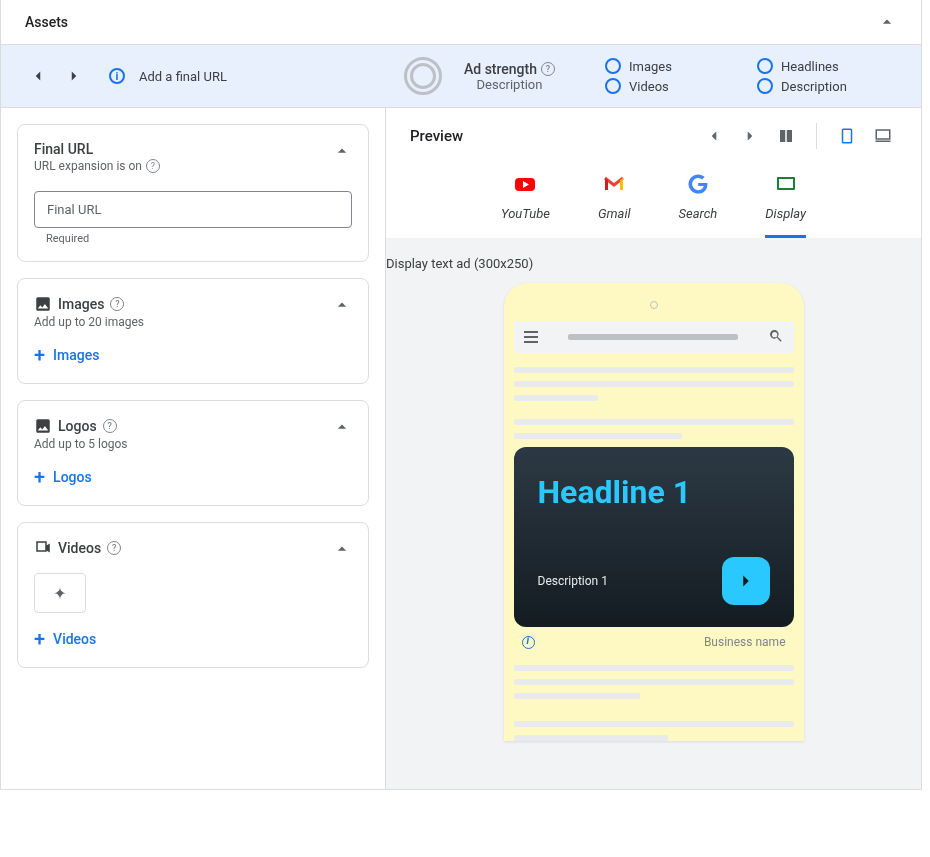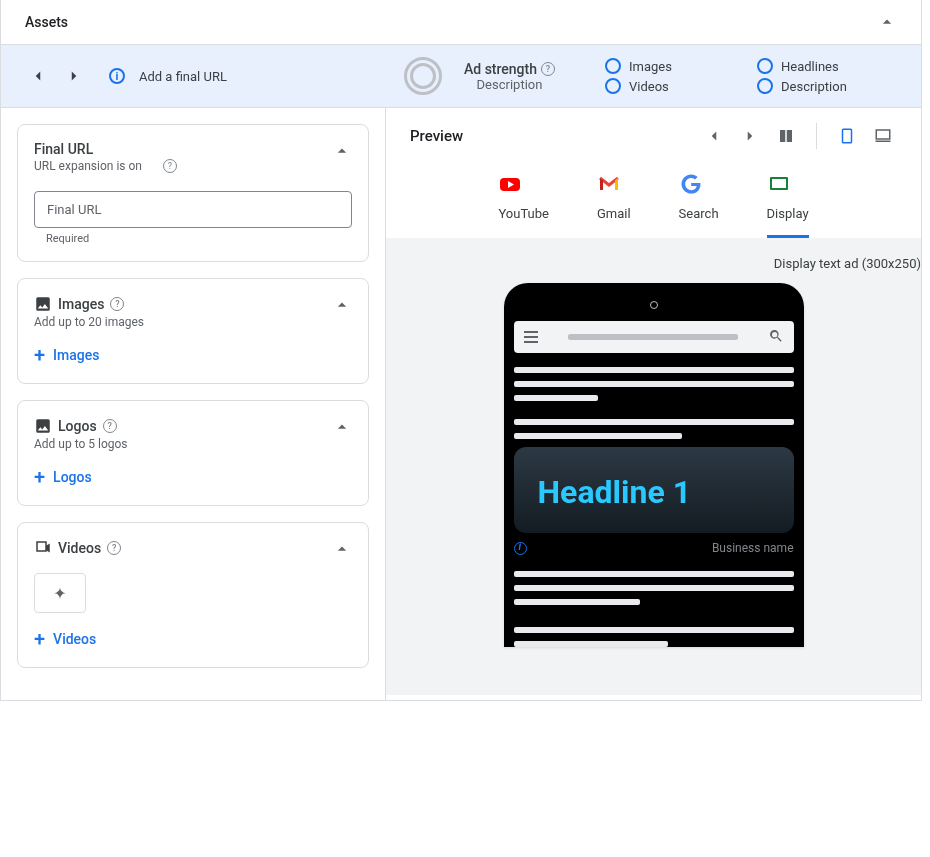--- a/index.html
+++ b/index.html
@@ -20,55 +20,55 @@
     .strength-val{font-size:13px;color:#5f6368;}
     .help{width:14px;height:14px;border:1px solid #80868b;border-radius:50%;font-size:9px;color:#80868b;display:inline-flex;align-items:center;justify-content:center;}
     .chk-grid{display:grid;grid-template-columns:repeat(2,140px);gap:4px 12px;}
     .chk{display:flex;align-items:center;gap:8px;font-size:13px;color:#3c4043;}
     .chk-circ{width:16px;height:16px;border:2px solid #1a73e8;border-radius:50%;}
     .body{display:flex;}
     .left{width:385px;padding:16px;border-right:1px solid #dadce0;}
     .card{border:1px solid #dadce0;border-radius:8px;padding:16px;margin-bottom:16px;}
     .card-head{display:flex;justify-content:space-between;align-items:flex-start;}
     .card-title{font-size:14px;font-weight:500;color:#3c4043;display:flex;align-items:center;gap:6px;}
-    .card-sub{font-size:12px;color:#5f6368;margin-top:2px;display:flex;gap:21px;}
+    .card-sub{font-size:12px;color:#5f6368;margin-top:2px;display:flex;gap:4px;}
     .expand-icon{width:20px;height:20px;fill:#5f6368;cursor:pointer;}
     .input-wrap{border:1px solid #80868b;border-radius:4px;padding:10px 12px;margin-top:18px;font-size:13px;color:#5f6368;}
     .hint{font-size:11px;color:#5f6368;margin:4px 0 0 12px;}
     .add-link{display:flex;align-items:center;gap:8px;color:#1a73e8;font-size:14px;font-weight:500;cursor:pointer;margin-top:14px;}
     .thumb-box{width:52px;height:40px;border:1px solid #dadce0;border-radius:4px;display:flex;align-items:center;justify-content:center;margin-top:14px;cursor:pointer;}
     .sparkle{font-size:16px;color:#5f6368;}
     .ci{width:18px;height:18px;fill:#3c4043;}
     .right{flex:1;display:flex;flex-direction:column;}
     .preview-bar{display:flex;align-items:center;padding:14px 24px;gap:8px;}
     .preview-title{flex:1;font-size:15px;font-weight:500;color:#202124;}
     .pbtn{width:28px;height:28px;display:flex;align-items:center;justify-content:center;cursor:pointer;}
     .pbtn svg{width:18px;height:18px;fill:#5f6368;}
     .vdiv{width:1px;height:26px;background:#dadce0;margin:0 8px;}
     .dev-active svg{fill:#1a73e8;}
     .tabs{display:flex;justify-content:center;gap:48px;padding:8px 0 0 0;}
-    .tab{display:flex;flex-direction:column;gap:10px;padding-bottom:14px;border-bottom:3px solid transparent;cursor:pointer;font-size:13px;color:#3c4043;}
+    .tab{display:flex;flex-direction:column;align-items:center;gap:10px;padding-bottom:14px;border-bottom:3px solid transparent;cursor:pointer;font-size:13px;color:#3c4043;font-style:italic;}
     .tab.active{border-bottom-color:#1a73e8;}
     .app-icon{width:24px;height:24px;}
     .stage{background:#f1f3f4;padding:18px 0 40px;}
-    .stage-label{text-align:right;font-size:13px;color:#3c4043;margin-bottom:12px;}
-    .device{width:300px;margin:0 auto;background:#000000;border-radius:24px 24px 0 0;padding:18px 10px 0;box-shadow:0 1px 3px rgba(0,0,0,.1);}
+    .stage-label{text-align:left;font-size:13px;color:#3c4043;margin-bottom:12px;}
+    .device{width:300px;margin:0 auto;background:#fef9c3;border-radius:24px 24px 0 0;padding:18px 10px 0;box-shadow:0 1px 3px rgba(0,0,0,.1);}
     .camera{width:8px;height:8px;border:1px solid #bdc1c6;border-radius:50%;margin:0 auto 12px;}
     .browser-bar{background:#f1f3f4;height:32px;border-radius:4px;display:flex;align-items:center;padding:0 10px;margin-bottom:14px;}
     .burger{display:flex;flex-direction:column;gap:3px;}.burger span{width:14px;height:2px;background:#5f6368;}
     .addr{flex:1;height:6px;background:#bdc1c6;border-radius:2px;margin:0 30px;}
     .mag svg{width:16px;height:16px;fill:#5f6368;}
     .skl{height:6px;background:#e8eaed;border-radius:2px;margin-bottom:8px;}
     .ad-card{background:linear-gradient(180deg,#2c3944 0%,#141c22 100%);border-radius:12px;padding:26px 24px 22px;margin:8px 0;}
     .ad-headline{color:#29c8ff;font-size:32px;font-weight:700;}
     .ad-row{display:flex;justify-content:space-between;align-items:center;margin-top:46px;}
     .ad-desc{color:#e8eaed;font-size:12px;}
     .cta{width:48px;height:48px;background:#29c8ff;border-radius:12px;display:flex;align-items:center;justify-content:center;}
     .cta svg{width:22px;height:22px;fill:#141c22;}
-    .biz-row{display:flex;justify-content:space-between;align-items:center;margin:8px 0 16px;}
+    .biz-row{display:flex;justify-content:space-between;align-items:center;margin:8px 8px 16px;}
     .biz-row .info{width:13px;height:13px;border:1.5px solid #1a73e8;border-radius:50%;position:relative;}
     .biz-row .info::after{content:'i';position:absolute;top:-2px;left:4px;font-size:10px;font-weight:bold;color:#1a73e8;font-style:italic;}
     .biz-name{font-size:12px;color:#80868b;}
   </style>
 </head>
 <body>
 
 <div class="panel">
   <div class="panel-header">
     <span class="panel-title">Assets</span>
@@ -294,20 +294,28 @@
                 </svg></div>
           </div>
           <div class="skl" style="width:100%"></div>
             <div class="skl" style="width:100%"></div>
             <div class="skl" style="width:30%;margin-bottom:18px;"></div>
           <div class="skl" style="width:100%"></div>
             <div class="skl" style="width:60%"></div>
 
           <div class="ad-card">
             <div class="ad-headline">Headline 1</div>
+            <div class="ad-row">
+              <span class="ad-desc">Description 1</span>
+              <div class="cta">
+                  <svg viewBox="0 0 24 24">
+                    <path d="M9 6l6 6-6 6z"></path>
+                  </svg>
+                </div>
+            </div>
           </div>
           <div class="biz-row">
             <span class="info"></span>
             <span class="biz-name">Business name</span>
           </div>
 
           <div class="skl" style="width:100%"></div>
             <div class="skl" style="width:100%"></div>
             <div class="skl" style="width:45%;margin-bottom:22px;"></div>
           <div class="skl" style="width:100%"></div>

